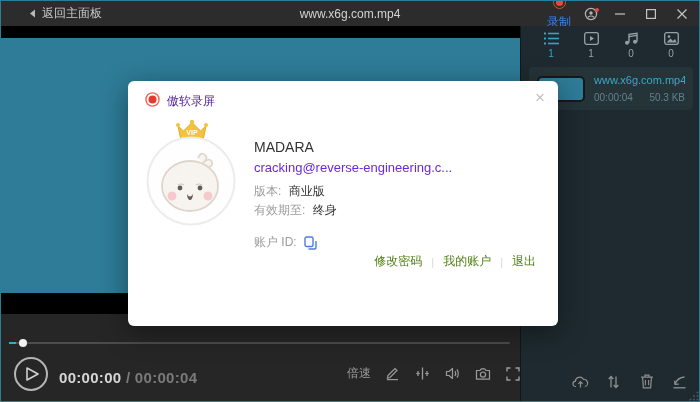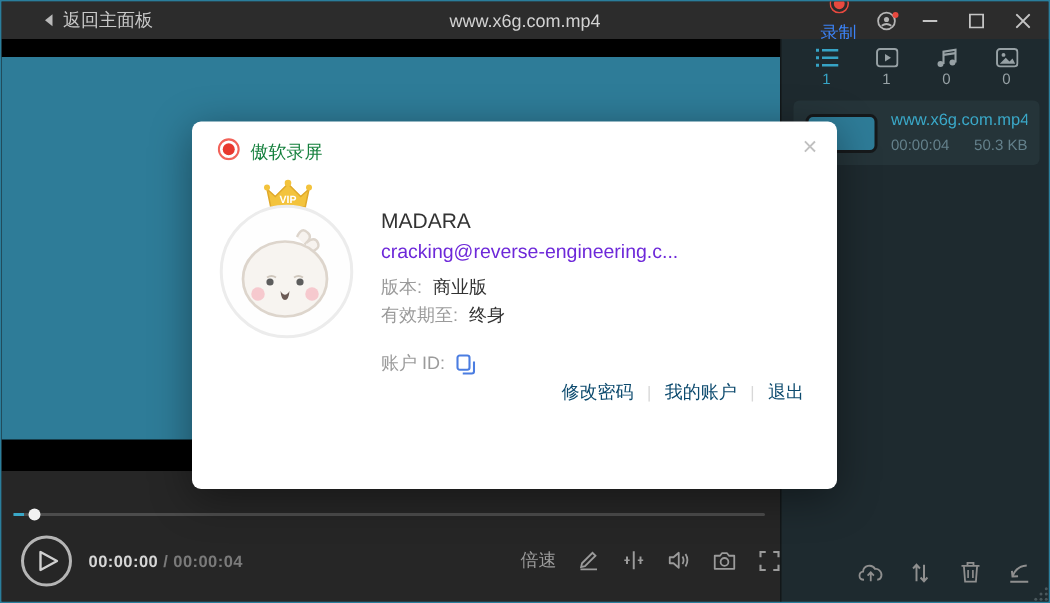--- a/index.html
+++ b/index.html
@@ -26,21 +26,21 @@
   .viewport{ position:absolute; left:0; top:25px; width:519px; height:288px; background:#000; }
   .video-frame{ position:absolute; left:0; top:12px; width:100%; height:255px; background:#2e7c98; }
   .controls-bg{ position:absolute; left:0; top:313px; width:519px; height:89px; background:#262626; }
   .progress{ position:absolute; left:8px; top:341px; width:501px; height:2px; background:#4c4c4c; border-radius:1px; }
   .progress-played{ position:absolute; left:0; top:0; height:2px; width:7px; background:#3aa8c8; }
   .progress-dot{ position:absolute; left:10px; top:-3px; width:8px; height:8px; border-radius:50%; background:#f2f2f2; }
   .play-btn{
     position:absolute; left:13px; top:356px; width:34px; height:34px; border-radius:50%;
     border:2px solid #b5b5b5; display:flex; align-items:center; justify-content:center; color:#cfcfcf;
   }
-  .time{ position:absolute; left:58px; top:368px; font-size:11px; font-weight:bold; letter-spacing:.3px; }
+  .time{ position:absolute; left:58px; top:368px; font-size:15px; font-weight:bold; letter-spacing:.3px; }
   .time .cur{ color:#d6d6d6; }
   .time .sep,.time .tot{ color:#7a7a7a; }
   .player-icons{ position:absolute; left:346px; top:364px; display:flex; align-items:center; gap:13px; color:#9b9b9b; }
   .speed-label{ font-size:12px; color:#9b9b9b; }
   .pi{ display:flex; align-items:center; justify-content:center; width:17px; height:17px; }
   
   .sidebar{
     position:absolute; left:519px; top:25px; width:181px; height:377px;
     background:#1e2a2f; border-left:1px solid #121719;
   }
@@ -61,33 +61,33 @@
   .side-icons{ position:absolute; right:13px; bottom:13px; display:flex; gap:16px; color:#8f8f8f; }
   .si{ display:flex; width:17px; height:17px; align-items:center; justify-content:center; }
   .grip{ position:absolute; right:2px; bottom:2px; width:10px; height:10px; opacity:.55; }
   
   .dialog{
     position:absolute; left:127px; top:80px; width:430px; height:245px;
     background:#fff; border-radius:6px; box-shadow:0 6px 28px rgba(0,0,0,.4);
     color:#333;
   }
   .dlg-logo{ position:absolute; left:17px; top:11px; }
-  .dlg-title{ position:absolute; left:39px; top:12px; font-size:12px; color:#15803d; }
+  .dlg-title{ position:absolute; left:39px; top:12px; font-size:12px; color:#4c1d95; }
   .dlg-close{ position:absolute; right:13px; top:8px; color:#c0c0c0; font-size:17px; line-height:1; }
   .crown{ position:absolute; left:46px; top:37px; }
   .avatar{ position:absolute; left:18px; top:55px; }
   .acc-name{ position:absolute; left:126px; top:58px; font-size:14px; color:#333; }
   .acc-email{ position:absolute; left:126px; top:79px; font-size:13px; color:#6d28d9; }
   .kv{ position:absolute; left:126px; font-size:12px; }
   .kv .k{ color:#9b9b9b; }
   .kv .v{ color:#333; font-weight:normal; margin-left:4px; }
   .kv-ver{ top:102px; } .kv-exp{ top:121px; } .kv-id{ top:153px; display:flex; align-items:center; gap:7px; }
   .copy-ic{ color:#4b7de1; display:flex; }
   .dlg-links{ position:absolute; right:22px; top:172px; display:flex; align-items:center; gap:9px; font-size:12px; }
-  .dlg-links a{ color:#0c4a6e; text-decoration:none; }
+  .dlg-links a{ color:#4d7c0f; text-decoration:none; }
   .lsep{ color:#d8d8d8; font-size:11px; }
   svg{ display:block; }
 </style>
 </head>
 <body>
 
 <div class="window">
 
   <div class="titlebar">
     <div class="back-btn">

